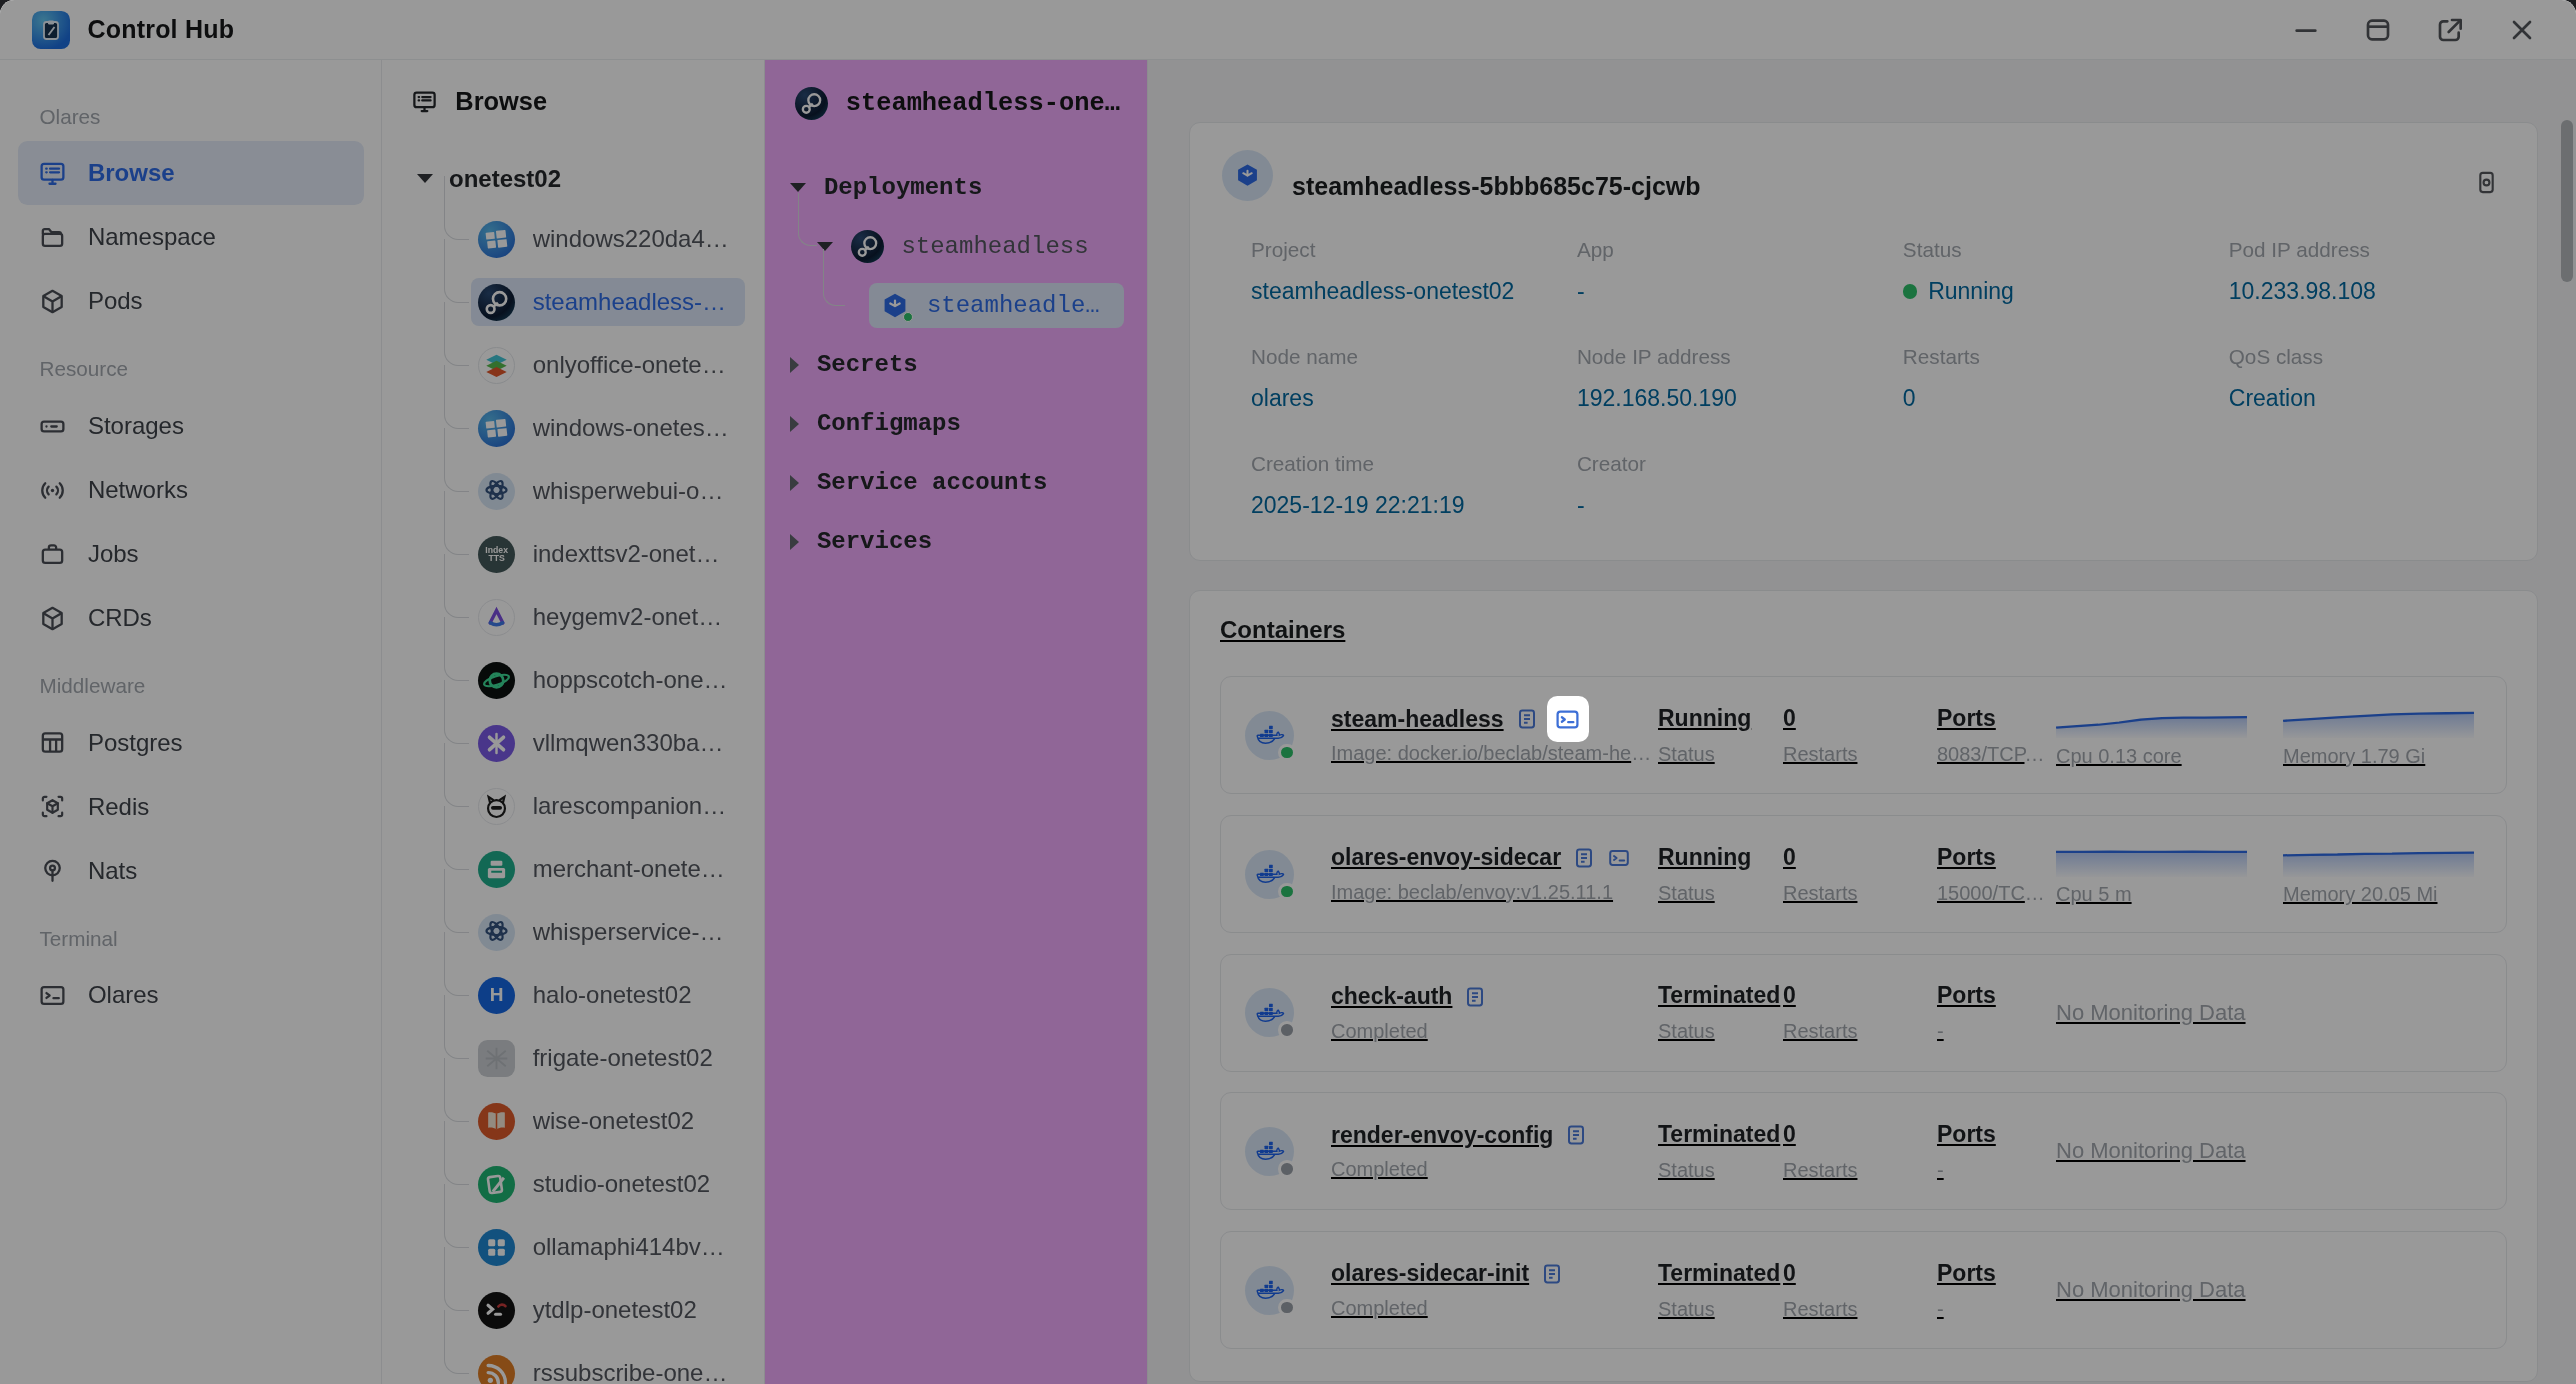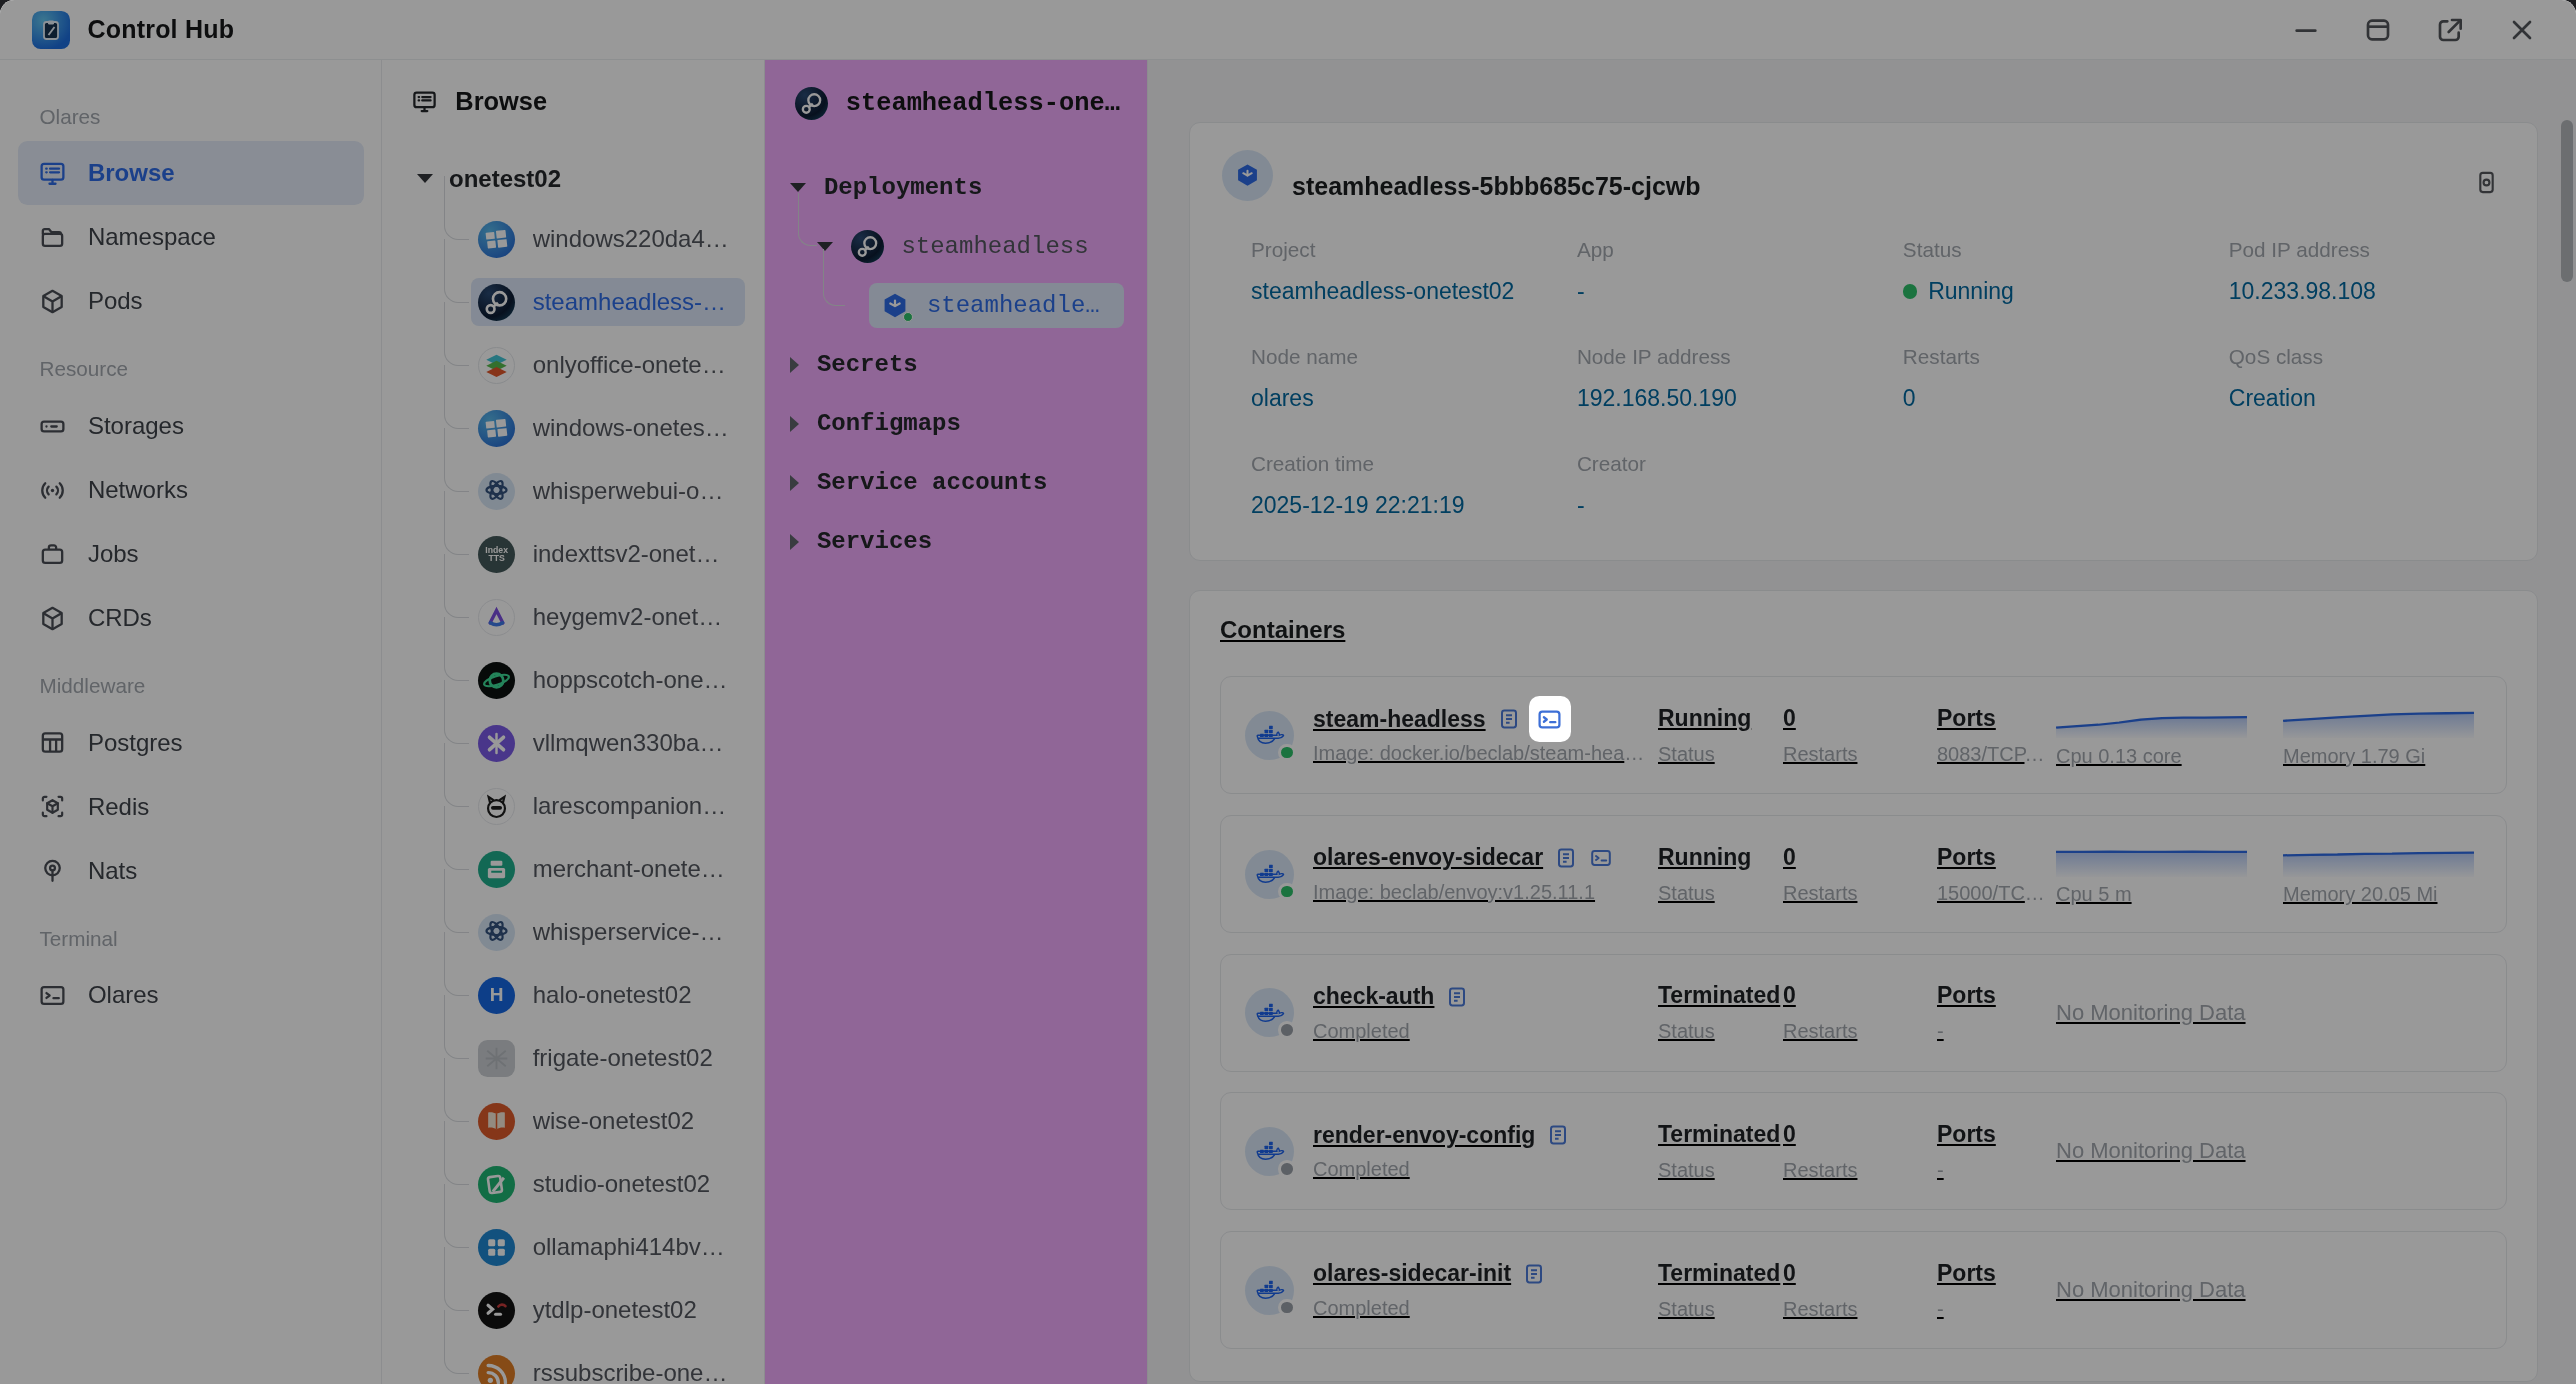--- a/index.html
+++ b/index.html
@@ -101,21 +101,21 @@
   .sec-title { font-size:24px; font-weight:700; color:#1C1E21; }
   .c-rows { margin-top:32px; display:flex; flex-direction:column; gap:20.7px; }
   .c-row { border:0.8px solid #E7E9EC; border-radius:11px; height:118px; display:flex;
     align-items:center; padding:0 24px; }
   .c-left { width:413px; flex:none; display:flex; align-items:center; gap:19px; }
   .dock-wrap { position:relative; width:49px; height:49px; flex:none; }
   .dock-ic { width:49px; height:49px; border-radius:50%; background:#D9E7F7; display:flex;
     align-items:center; justify-content:center; color:#1D63ED; }
   .stat-dot { position:absolute; right:-1.6px; bottom:-1.6px; width:17.5px; height:17.5px; border-radius:50%;
     border:3.2px solid #fff; }
-  .c-nameblock { min-width:0; }
+  .c-nameblock { min-width:0;margin-left:18px; }
   .c-name { display:flex; align-items:center; gap:11px; font-size:23px; font-weight:600; color:#1F2226; }
   .iconbtn { background:none; border:none; padding:0; display:flex; color:#4B7BD9; cursor:pointer; }
   .iconbtn.highlight { position:relative; z-index:60; background:#fff; border-radius:10.3px; padding:9.5px 7.2px; margin:-9.5px -2.4px; }
   .c-sub { margin-top:9.5px; font-size:20px; color:#A2A7AE; white-space:nowrap; overflow:hidden;
     text-overflow:ellipsis; max-width:334px; }
   .c-col { flex:none; }
   .c-status { width:125px; } .c-restarts { width:154px; } .c-ports { width:119px; }
   .c-top { font-size:23px; font-weight:600; color:#1F2226; }
   .c-bot { margin-top:11px; font-size:20px; color:#A2A7AE; white-space:nowrap; overflow:hidden;
     text-overflow:ellipsis; max-width:111px; }

